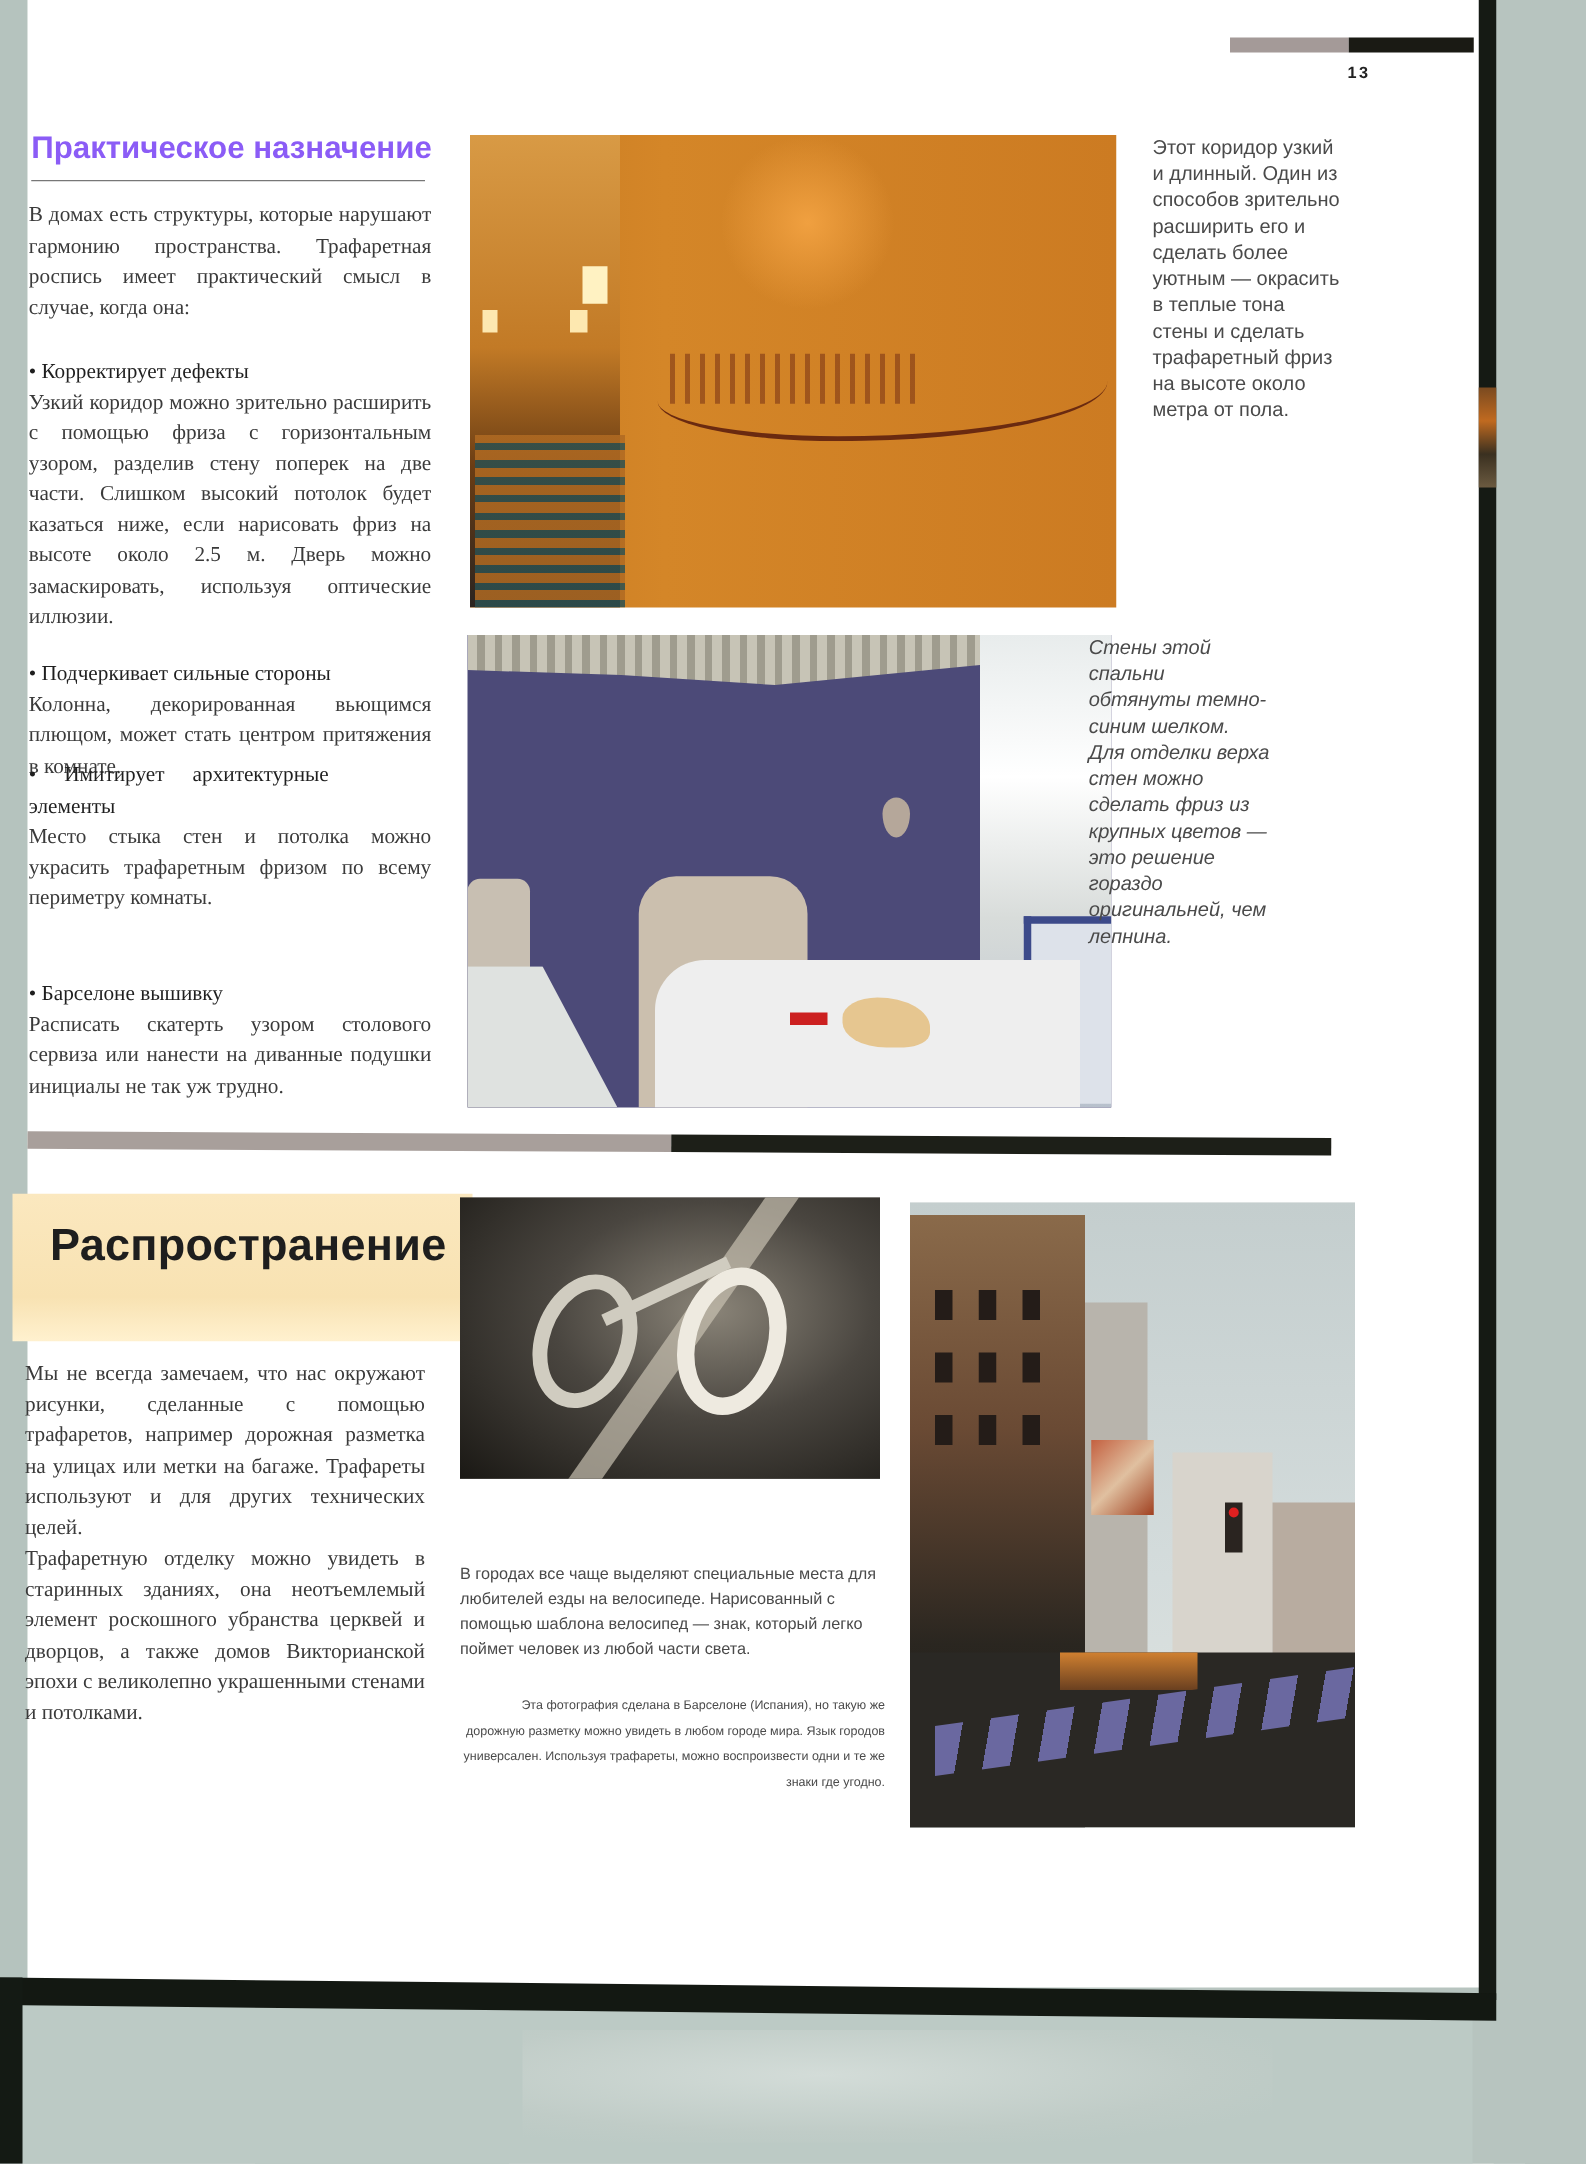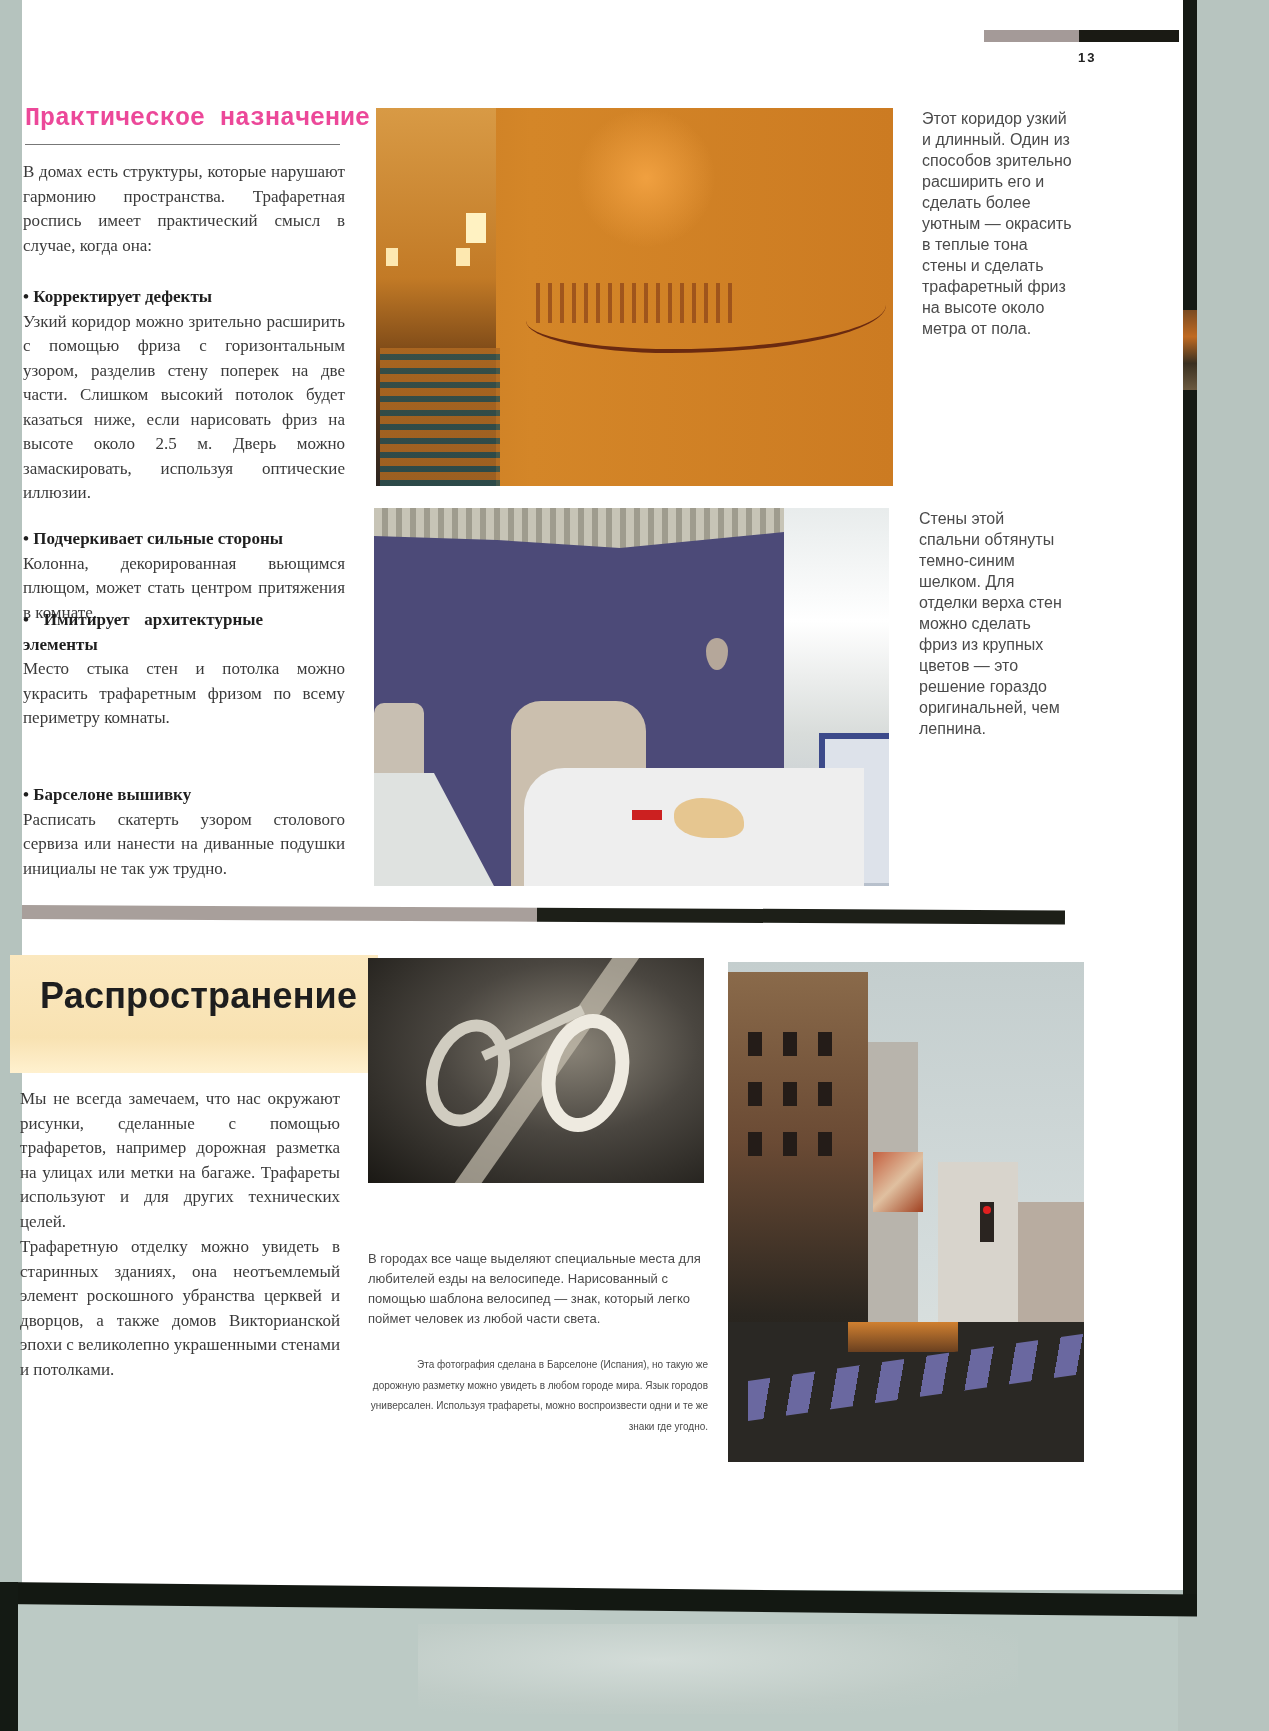--- a/index.html
+++ b/index.html
@@ -16,26 +16,26 @@
   .under-page { position: absolute; left: 18px; top: 1604px; width: 1160px; height: 127px; background: #bccac5; }
   .under-page .ruffle { position: absolute; left: 400px; top: 20px; width: 600px; height: 90px; background: radial-gradient(ellipse at 40% 40%, #d3dcd8 0%, #c0ccc7 60%, transparent 80%); }
 
   
   .page { position: absolute; left: 22px; top: 0; width: 1162px; height: 1590px; background: #ffffff; }
   .header-bar { position: absolute; left: 962px; top: 30px; width: 195px; height: 12px; display: flex; }
   .header-bar .light { flex: 0 0 95px; background: #a49a98; }
   .header-bar .dark { flex: 1; background: #1a1a14; }
   .page-number { position: absolute; left: 1056px; top: 50px; font-family: "Liberation Sans", sans-serif; font-size: 13px; font-weight: bold; letter-spacing: 2px; color: #222; }
 
-  .section-title { position: absolute; left: 3px; top: 104px; font-family: Liberation Mono, monospace; font-size: 25px; color: #ec4899; }
+  .section-title { position: absolute; left: 3px; top: 104px; font-family: Liberation Sans, sans-serif; font-size: 25px; color: #8b5cf6; }
   .section-rule { position: absolute; left: 3px; top: 144px; width: 315px; height: 1px; background: #777; }
 
   .body-text { position: absolute; font-family: "Liberation Serif", serif; font-size: 17px; line-height: 24.5px; color: #3a3a3a; text-align: justify; width: 322px; }
   .body-text p { margin: 0; }
-  .bullet-head { font-weight: bold; color: #1f1f1f; }
+  .bullet-head { font-weight: normal; color: #1f1f1f; }
 
   .caption { position: absolute; font-family: "Liberation Sans", sans-serif; font-size: 16px; line-height: 21px; color: #4a4a4a; }
 
   
   .photo { position: absolute; overflow: hidden; }
   .photo-corridor { left: 354px; top: 108px; width: 517px; height: 378px;
     background: linear-gradient(90deg, #c77a21 0%, #d48628 30%, #cc7b22 100%); }
   .photo-corridor .hall { position: absolute; left: 0; top: 0; width: 120px; height: 378px; background: linear-gradient(180deg,#d89a45 0%,#c27a26 45%,#6b3d14 70%,#2a2420 100%); }
   .photo-corridor .floor { position: absolute; left: 4px; top: 240px; width: 120px; height: 138px;
     background: repeating-linear-gradient(0deg, #2c5050 0 6px, #b06a22 6px 14px); opacity: .85; }
@@ -148,21 +148,21 @@
     <div class="window"></div>
     <div class="window-frame"></div>
     <div class="mirror"></div>
     <div class="headboard1"></div>
     <div class="bed2"></div>
     <div class="headboard2"></div>
     <div class="bed"></div>
     <div class="pillow"></div>
     <div class="cat"></div>
   </div>
-  <div class="caption" style="left:897px; top:508px; width:145px;">Стены этой спальни обтянуты темно-синим шелком. Для отделки верха стен можно сделать фриз из крупных цветов — это решение гораздо оригинальней, чем лепнина.</div>
+  <div class="caption" style="left:849px; top:508px; width:145px;font-style:italic;">Стены этой спальни обтянуты темно-синим шелком. Для отделки верха стен можно сделать фриз из крупных цветов — это решение гораздо оригинальней, чем лепнина.</div>
 
   <div class="divider-bar">
     <div class="light"></div>
     <div class="dark"></div>
   </div>
 
   <div class="title-panel"></div>
   <h2 class="title-panel-text">Распространение</h2>
 
   <div class="body-text" style="left:-2px; top:1087px; width:320px;">

